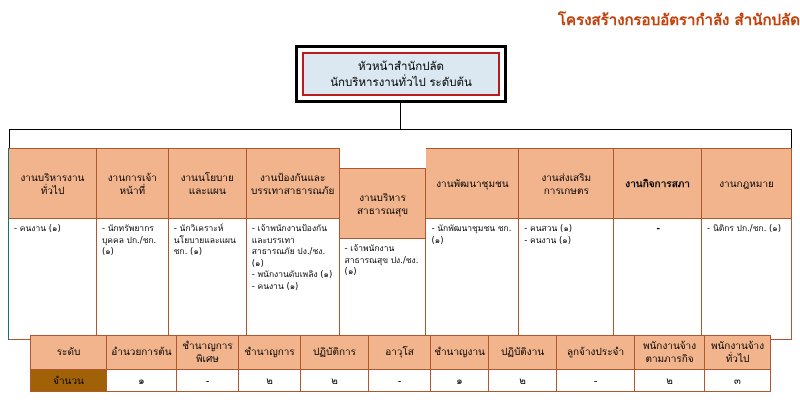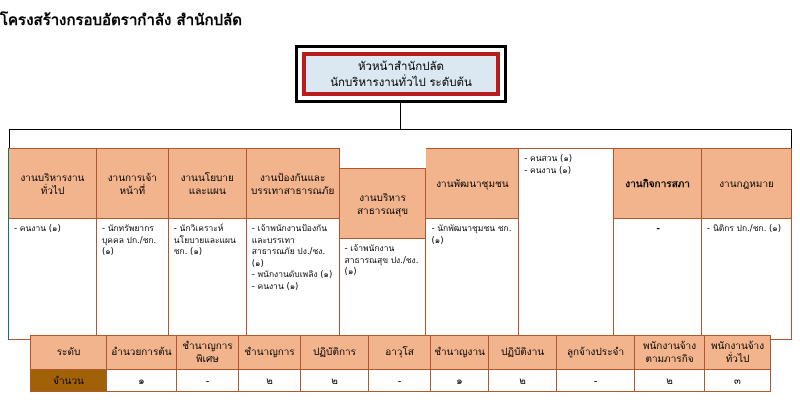--- a/index.html
+++ b/index.html
@@ -12,45 +12,45 @@
     background: #ffffff;
     font-family: "DejaVu Sans", sans-serif;
     position: relative;
     overflow: hidden;
   }
   #page-title {
     position: absolute;
     top: 8px;
     left: 0;
     width: 800px;
-    text-align: left;
+    text-align: right;
     font-size: 15px;
     font-weight: bold;
-    color: #000000;
+    color: #c2410c;
   }
 
   
   #head-box-outer {
     position: absolute;
     left: 295px;
     top: 45px;
     width: 212px;
     height: 58px;
     border: 3px solid #000000;
     background: #ffffff;
     box-sizing: border-box;
   }
   #head-box-inner {
     position: absolute;
     left: 4px;
     top: 4px;
     right: 4px;
     bottom: 4px;
     background: #dbe8f2;
-    border: 4px solid #b91c1c;
+    border: 2px solid #b91c1c;
     box-sizing: border-box;
     display: flex;
     flex-direction: column;
     align-items: center;
     justify-content: center;
     gap: 2px;
   }
   #head-box-inner div {
     font-size: 11.5px;
     color: #000000;
@@ -219,20 +219,23 @@
   <div class="col" style="width:93px;">
     <div class="col-head">
         <span>งานพัฒนาชุมชน</span>
       </div>
     <div class="col-body">
       <div>- นักพัฒนาชุมชน ชก. (๑)</div>
     </div>
   </div>
 
   <div class="col" style="width:95px;">
+    <div class="col-head">
+        <span>งานส่งเสริมการเกษตร</span>
+      </div>
     <div class="col-body">
       <div>- คนสวน (๑)</div>
       <div>- คนงาน (๑)</div>
     </div>
   </div>
 
   <div class="col" style="width:88px;font-weight:bold;">
     <div class="col-head">
         <span>งานกิจการสภา</span>
       </div>

